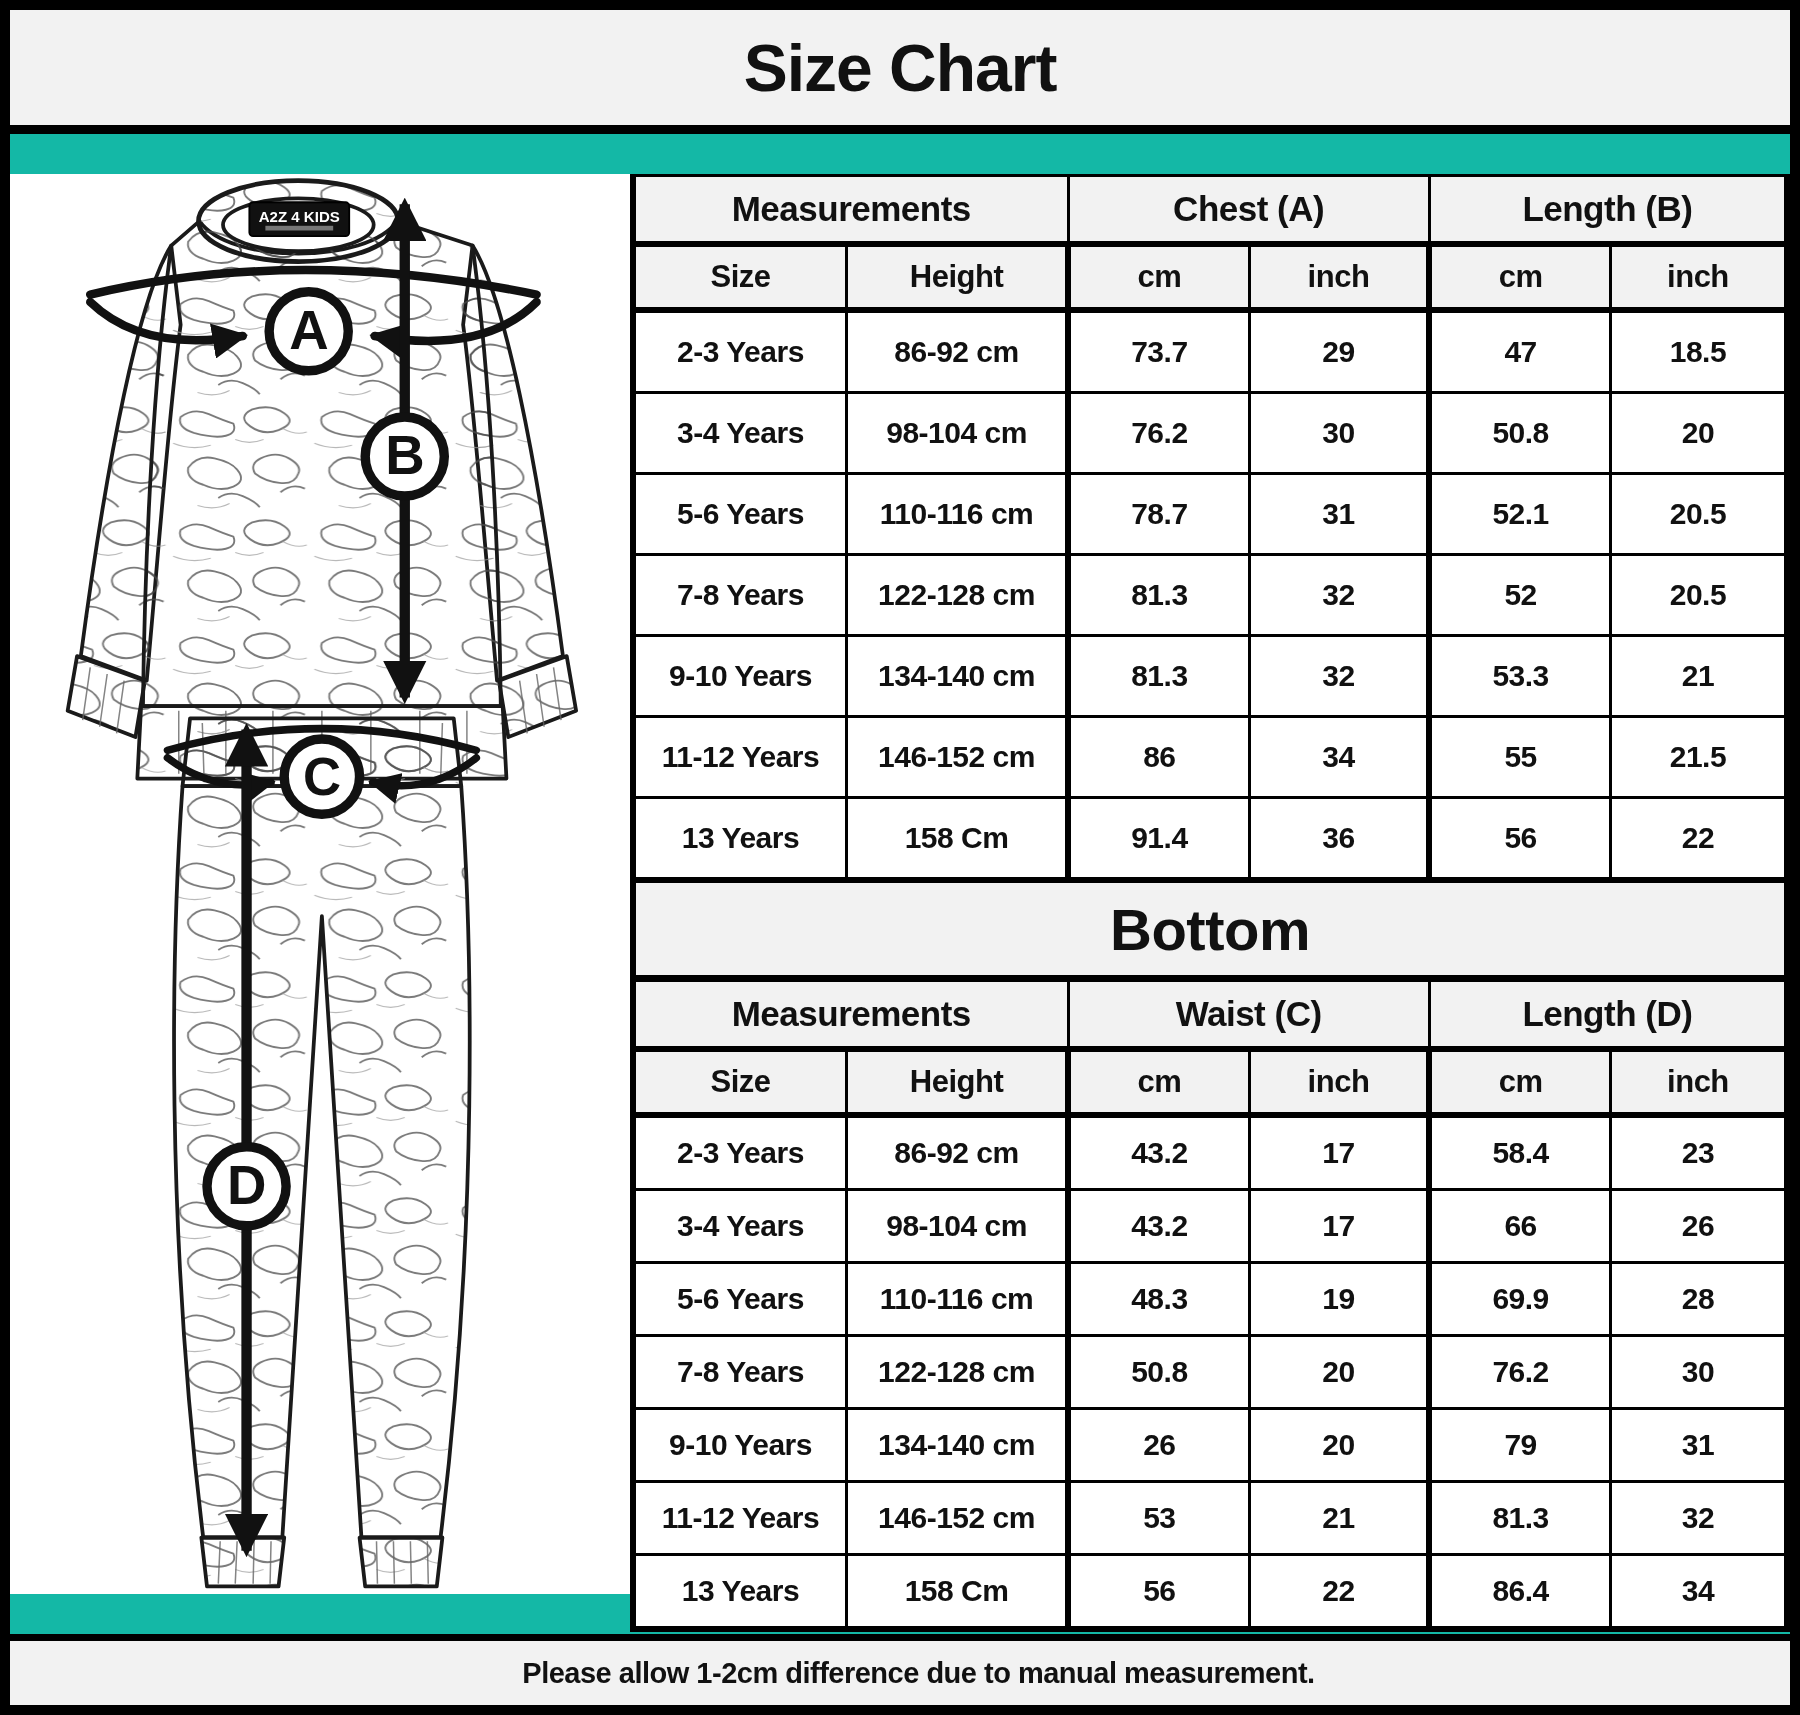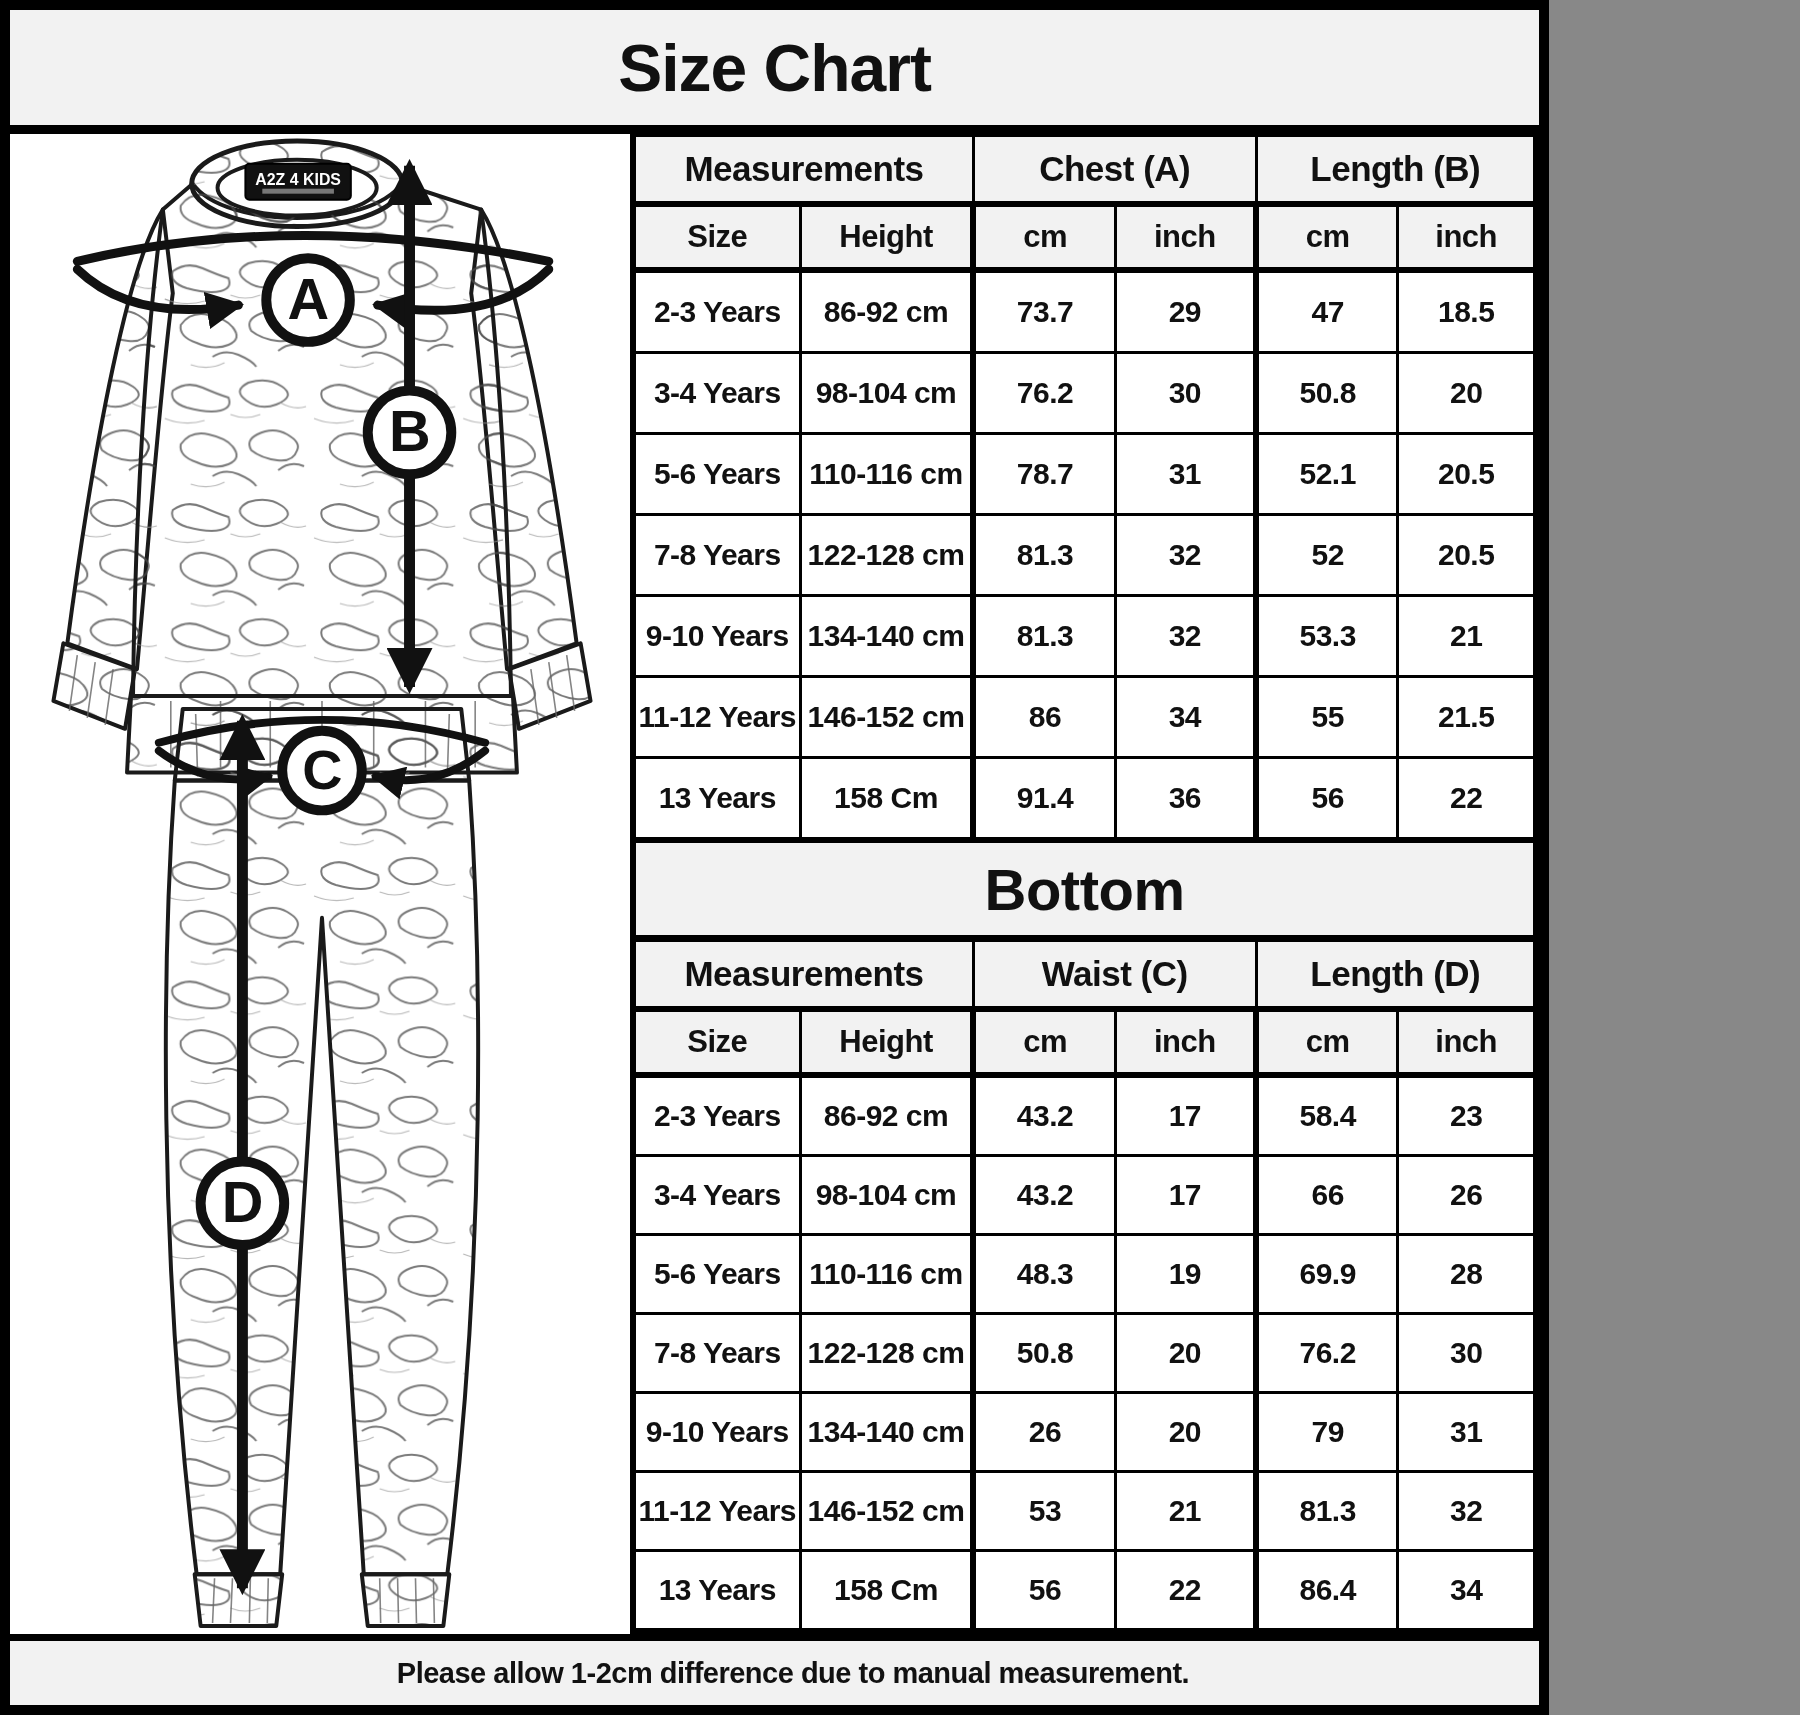--- a/index.html
+++ b/index.html
@@ -1,20 +1,20 @@
 <!DOCTYPE html>
 <html><head>
 <meta charset="utf-8">
 <style>
   html,body{margin:0;padding:0;background:#888;}
   .frame{
-    width:1549px;height:1715px;box-sizing:border-box;
+    width:1800px;height:1715px;box-sizing:border-box;
     border:10px solid #000;background:#14b8a6;
     font-family:"Liberation Sans",sans-serif;font-weight:700;color:#111;
-    display:flex;flex-direction:column;letter-spacing:-0.5px;
+    display:flex;flex-direction:column;letter-spacing:-0.5px;gap:40px;
   }
   
   .title-band{
     height:115px;flex:none;background:#f2f2f2;border-bottom:9px solid #000;
     display:flex;align-items:center;justify-content:center;
     font-size:66px;letter-spacing:-1px;
   }
   
   .content{flex:1;display:flex;min-height:0;}
   .figure{width:620px;flex:none;background:#fff;position:relative;}

